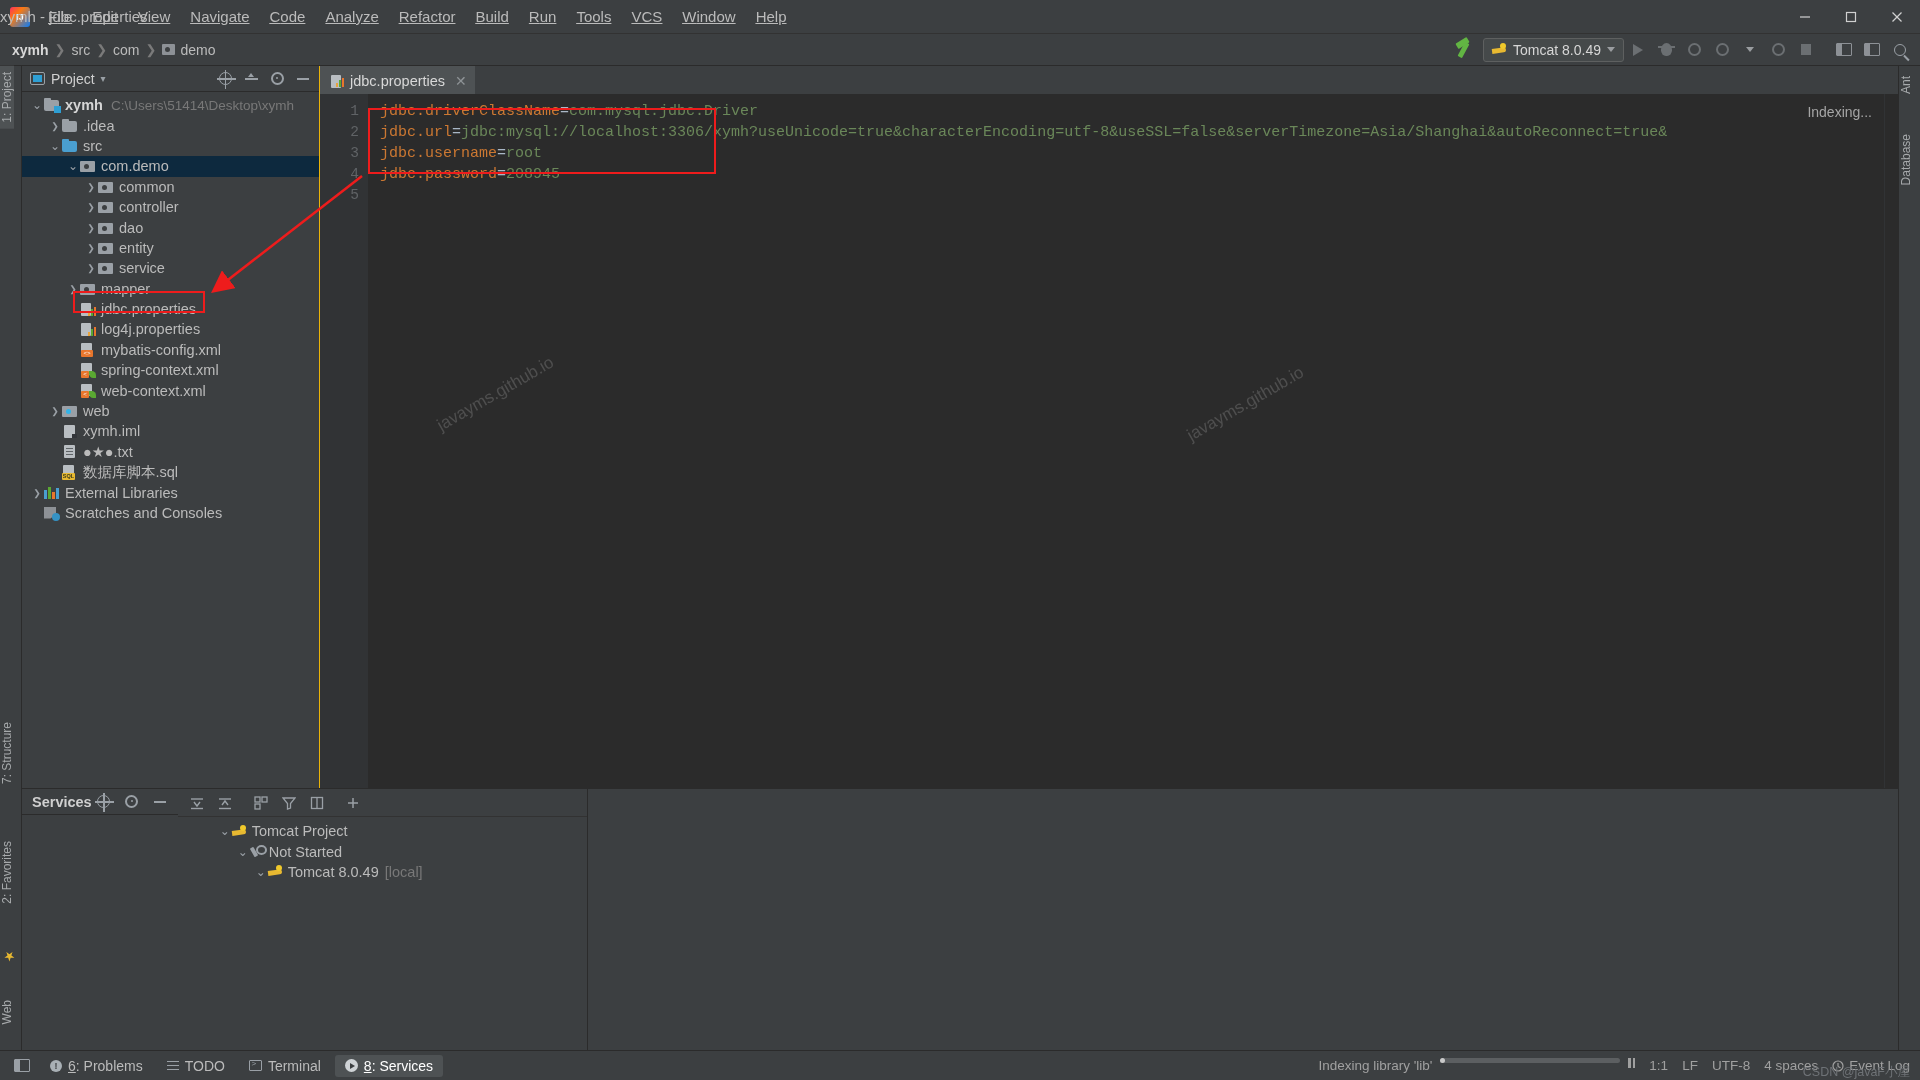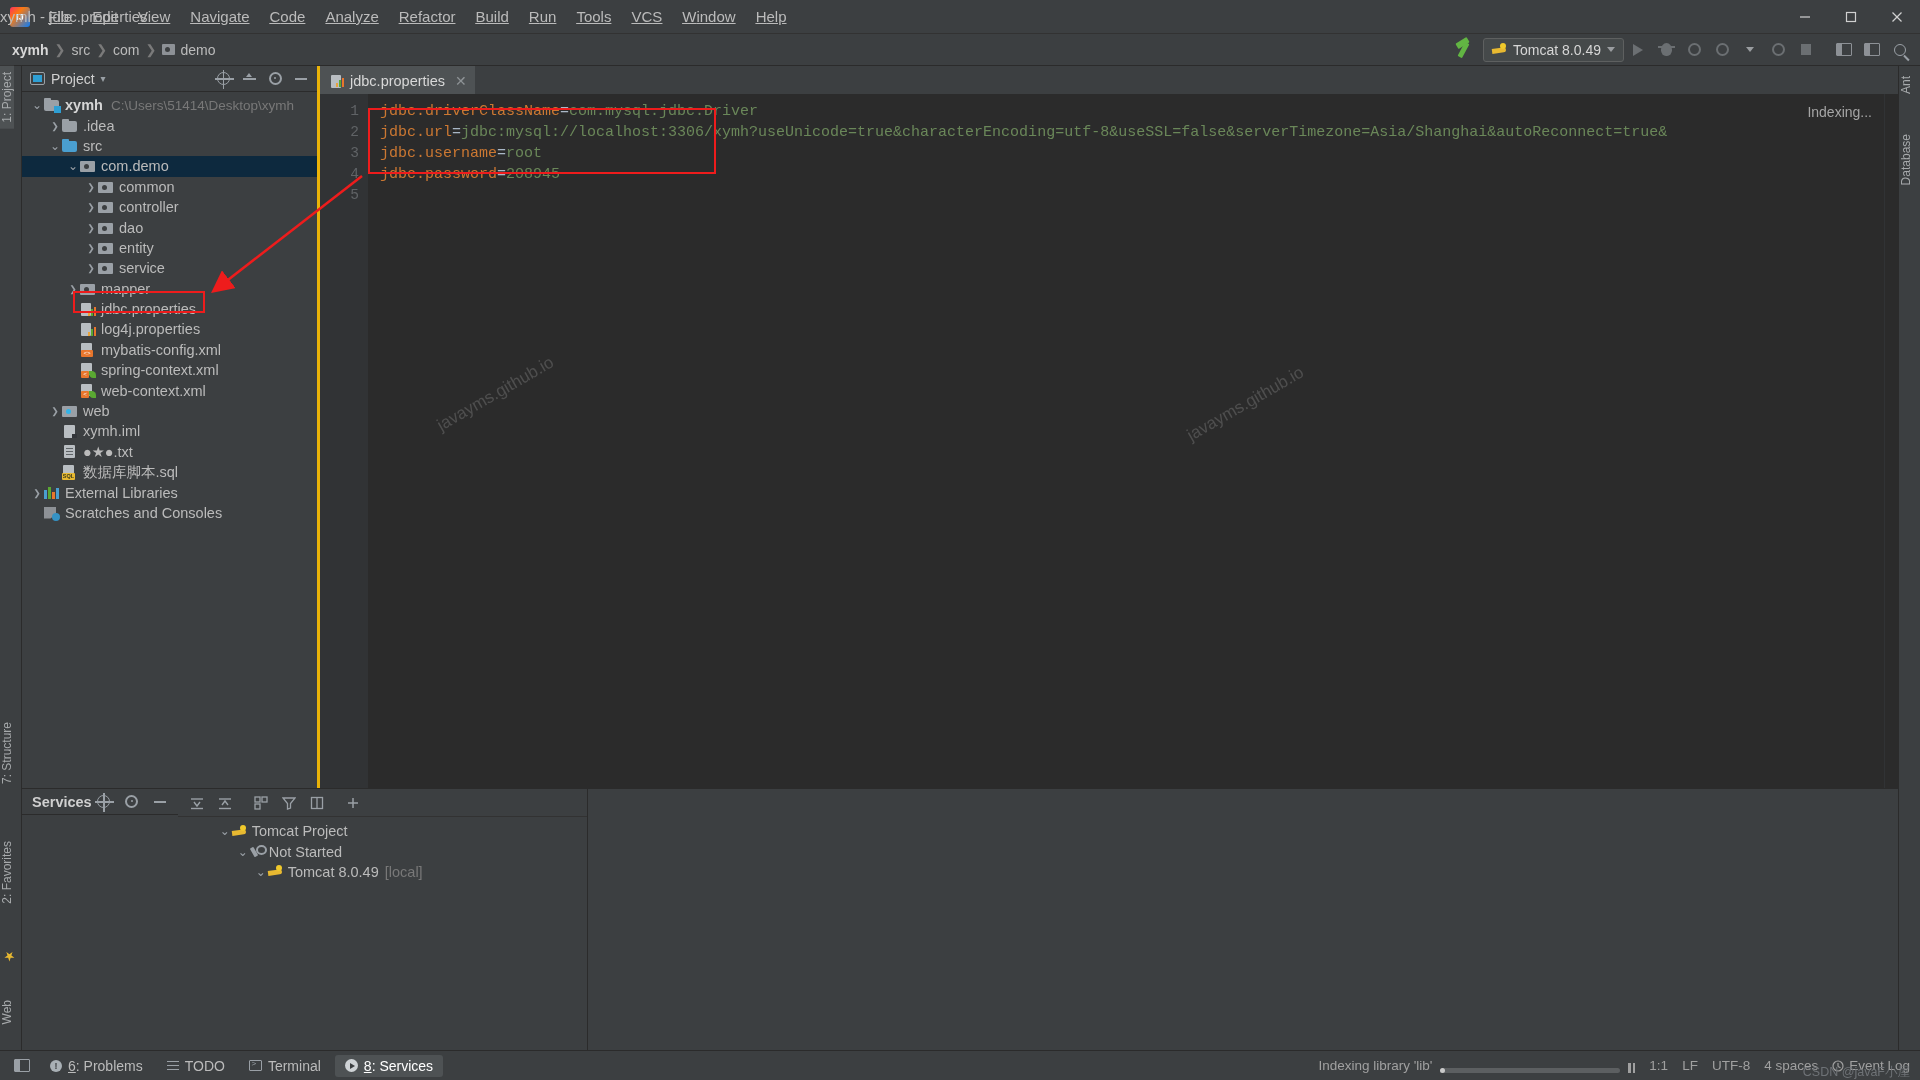--- a/index.html
+++ b/index.html
@@ -112,21 +112,21 @@
   }
   .rail-vert {
     writing-mode: vertical-rl; transform: rotate(180deg);
     padding: 6px 0; font-size: 12px; color: #a7aaac; display:flex; align-items:center; gap:5px;
   }
   .rail-vert.sel { background: #4e5254; }
 
   
   .project-panel {
     position: absolute; left: 22px; top: 66px; width: 298px; bottom: 262px;
-    background: #3c3f41; border-right: 3px solid #eab308;
+    background: #3c3f41; border-right: 1px solid #eab308;
     display: flex; flex-direction: column;
   }
   .panel-header {
     height: 26px; display: flex; align-items: center; padding: 0 4px 0 8px;
     border-bottom: 1px solid #2b2b2b; background:#3c3f41;
   }
   .proj-ico {
     width: 15px; height: 13px; border: 1.5px solid #9aa0a6; border-radius: 2px;
     margin-right: 6px; position: relative; flex:none;
   }
@@ -328,21 +328,21 @@
     position: absolute; left: 0; right: 0; bottom: 0; height: 30px; background: #3c3f41;
     border-top: 1px solid #2b2b2b; display: flex; align-items: center; padding-left: 8px;
   }
   .bb-btn {
     display: flex; align-items: center; gap: 6px; padding: 3px 10px; font-size: 14px;
     color: #bbbbbb; border-radius: 3px; margin-right: 4px;
   }
   .bb-btn.sel { background: #4e5254; color: #ffffff; }
   .bb-btn u { text-decoration: underline; }
   .status-right { margin-left: auto; display: flex; align-items: center; gap: 14px; padding-right: 10px; font-size: 13.5px; color: #a0a0a0; }
-  .progress-wrap { display: flex; align-items: flex-end; gap: 8px; }
+  .progress-wrap { display: flex; align-items: flex-start; gap: 8px; }
   .progress-bar { width: 180px; height: 5px; background: #5c5f61; border-radius: 3px; position: relative; }
   .progress-bar::before { content:""; position:absolute; left:0; top:0; width:5px; height:5px; background:#c9c9c9; border-radius:3px; }
   .pause-ico { display:flex; gap:2px; }
   .pause-ico i { display:block; width:2.5px; height:10px; background:#a0a0a0; }
   .evt-log { display:flex; align-items:center; gap:5px; }
   .csdn {
     position:absolute; right:10px; bottom:-1px; font-size: 12.5px; color:#6e7276;
   }
   .prob-ico { width:12px;height:12px;border-radius:50%;background:#a9b0b5;color:#3c3f41;font-size:9px;font-weight:bold;display:flex;align-items:center;justify-content:center;}
   .todo-ico { width:12px;height:10px;position:relative; }

